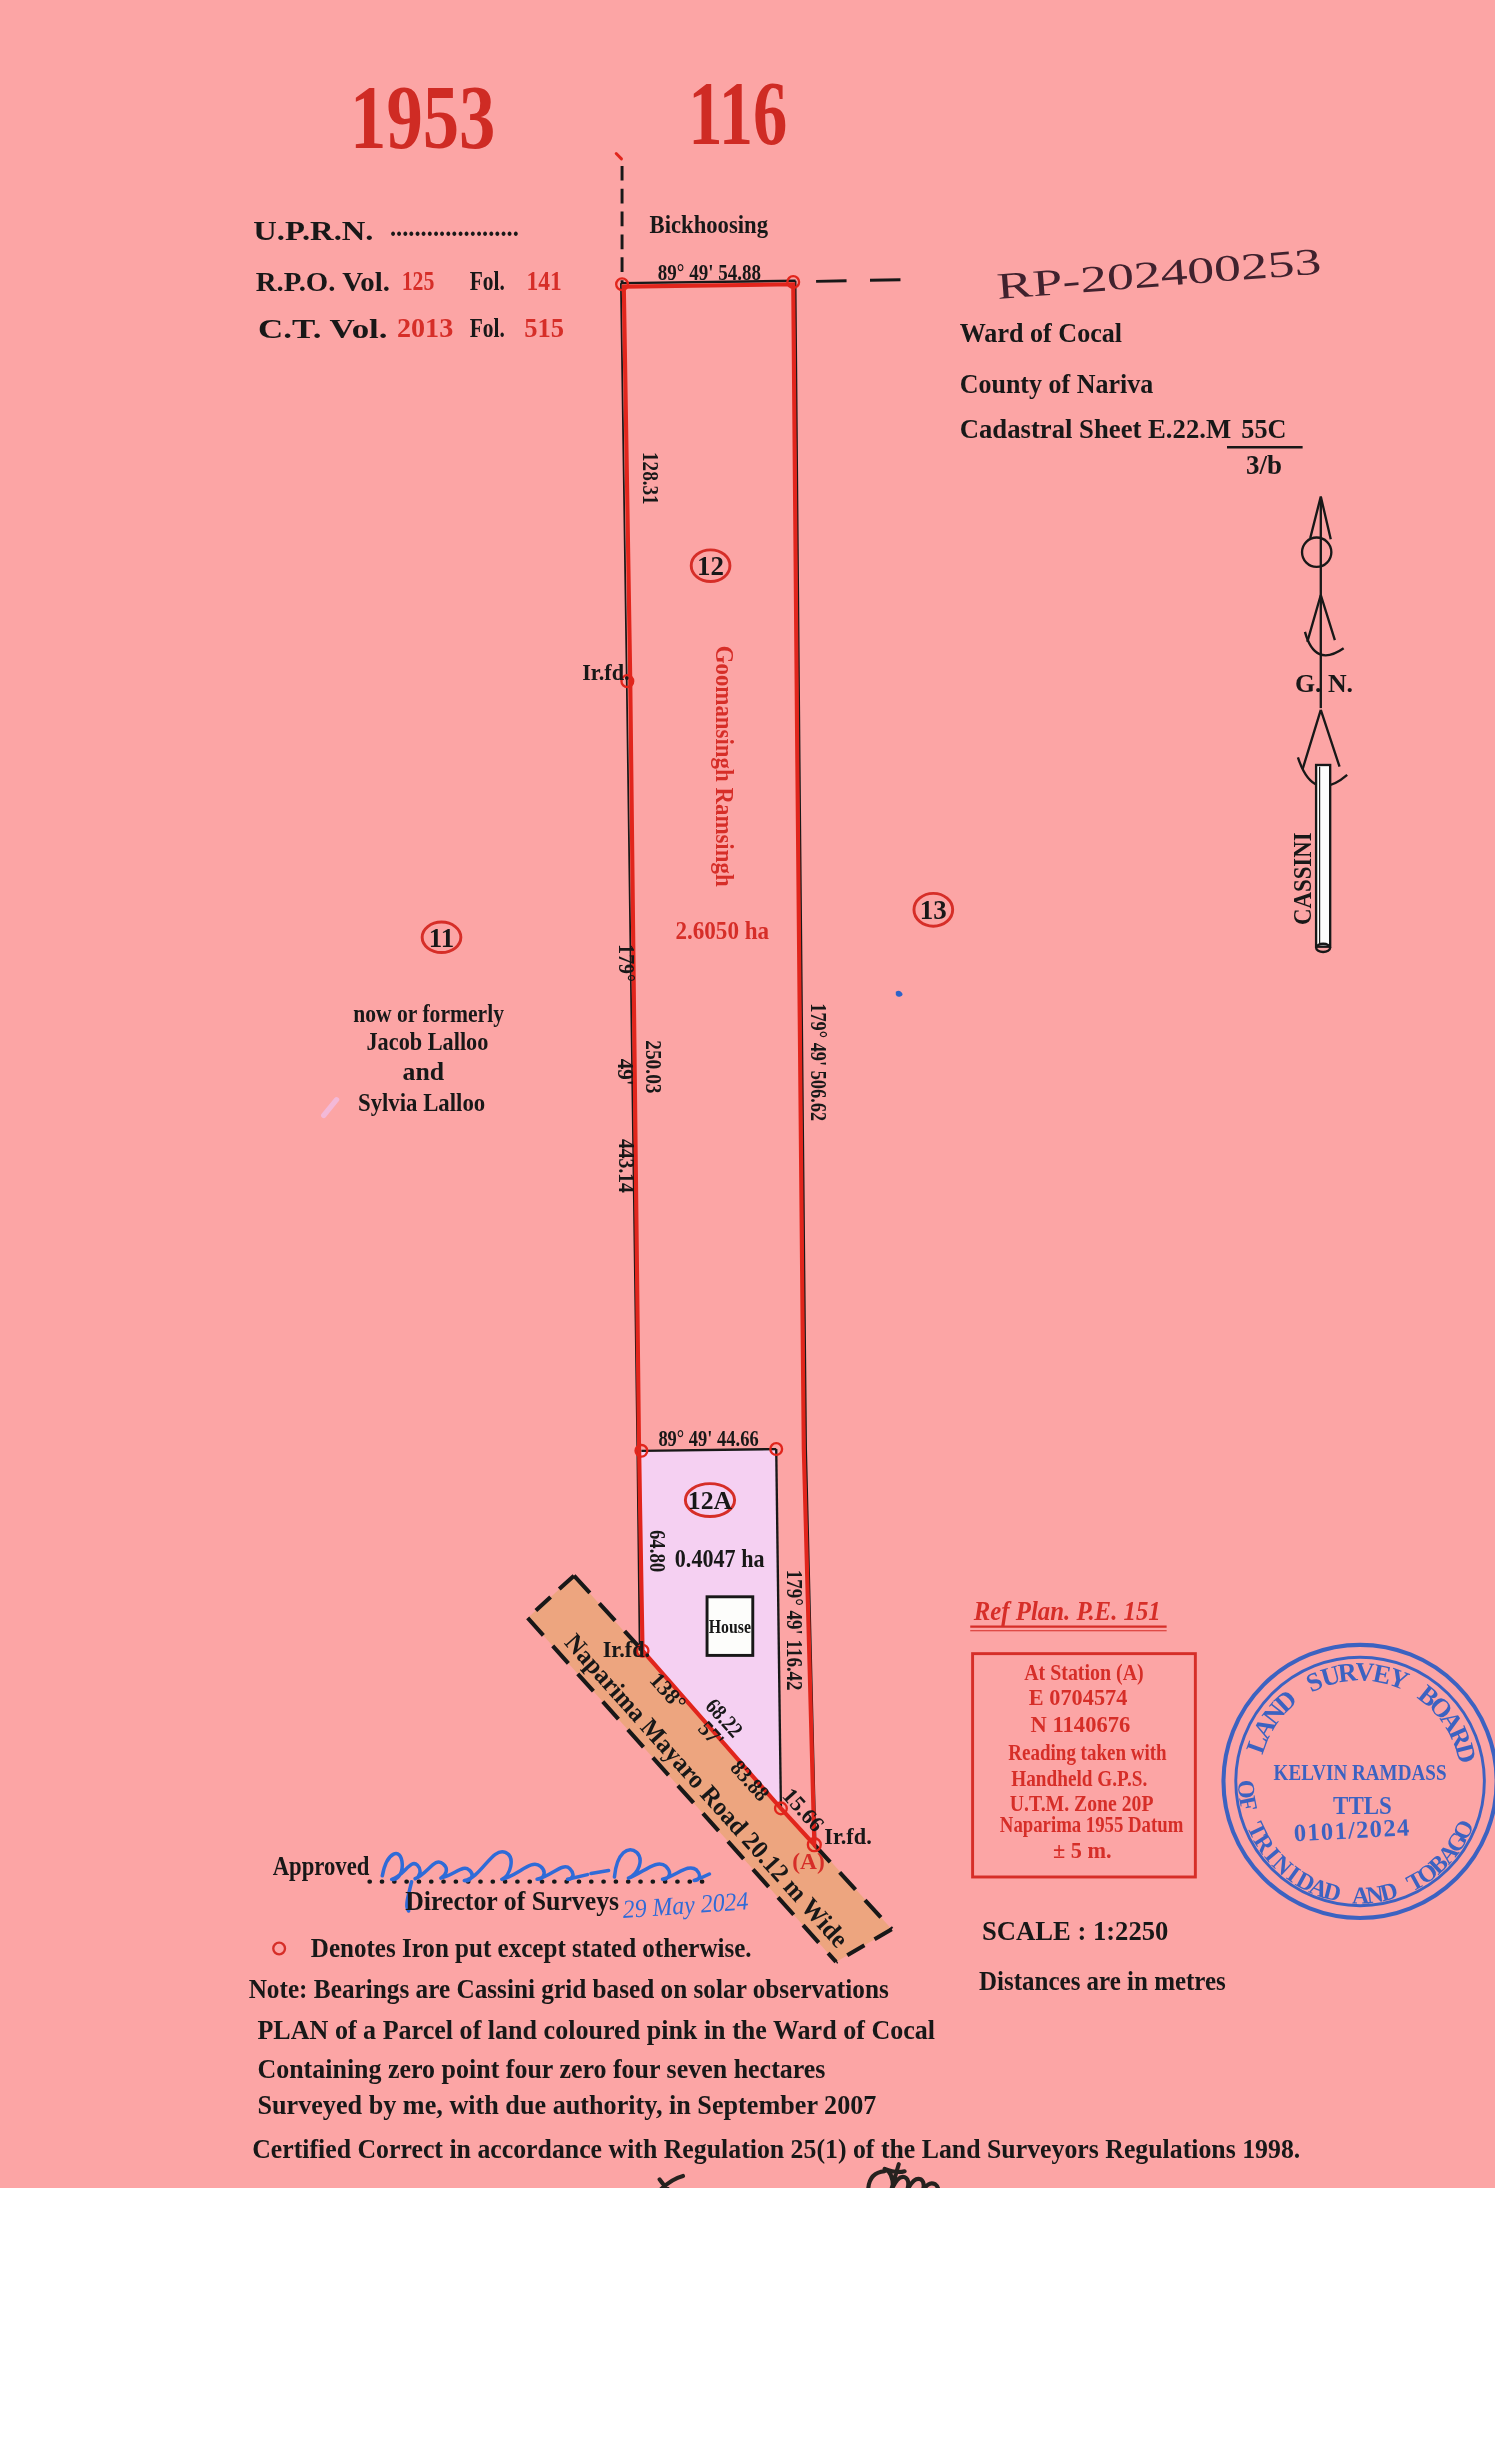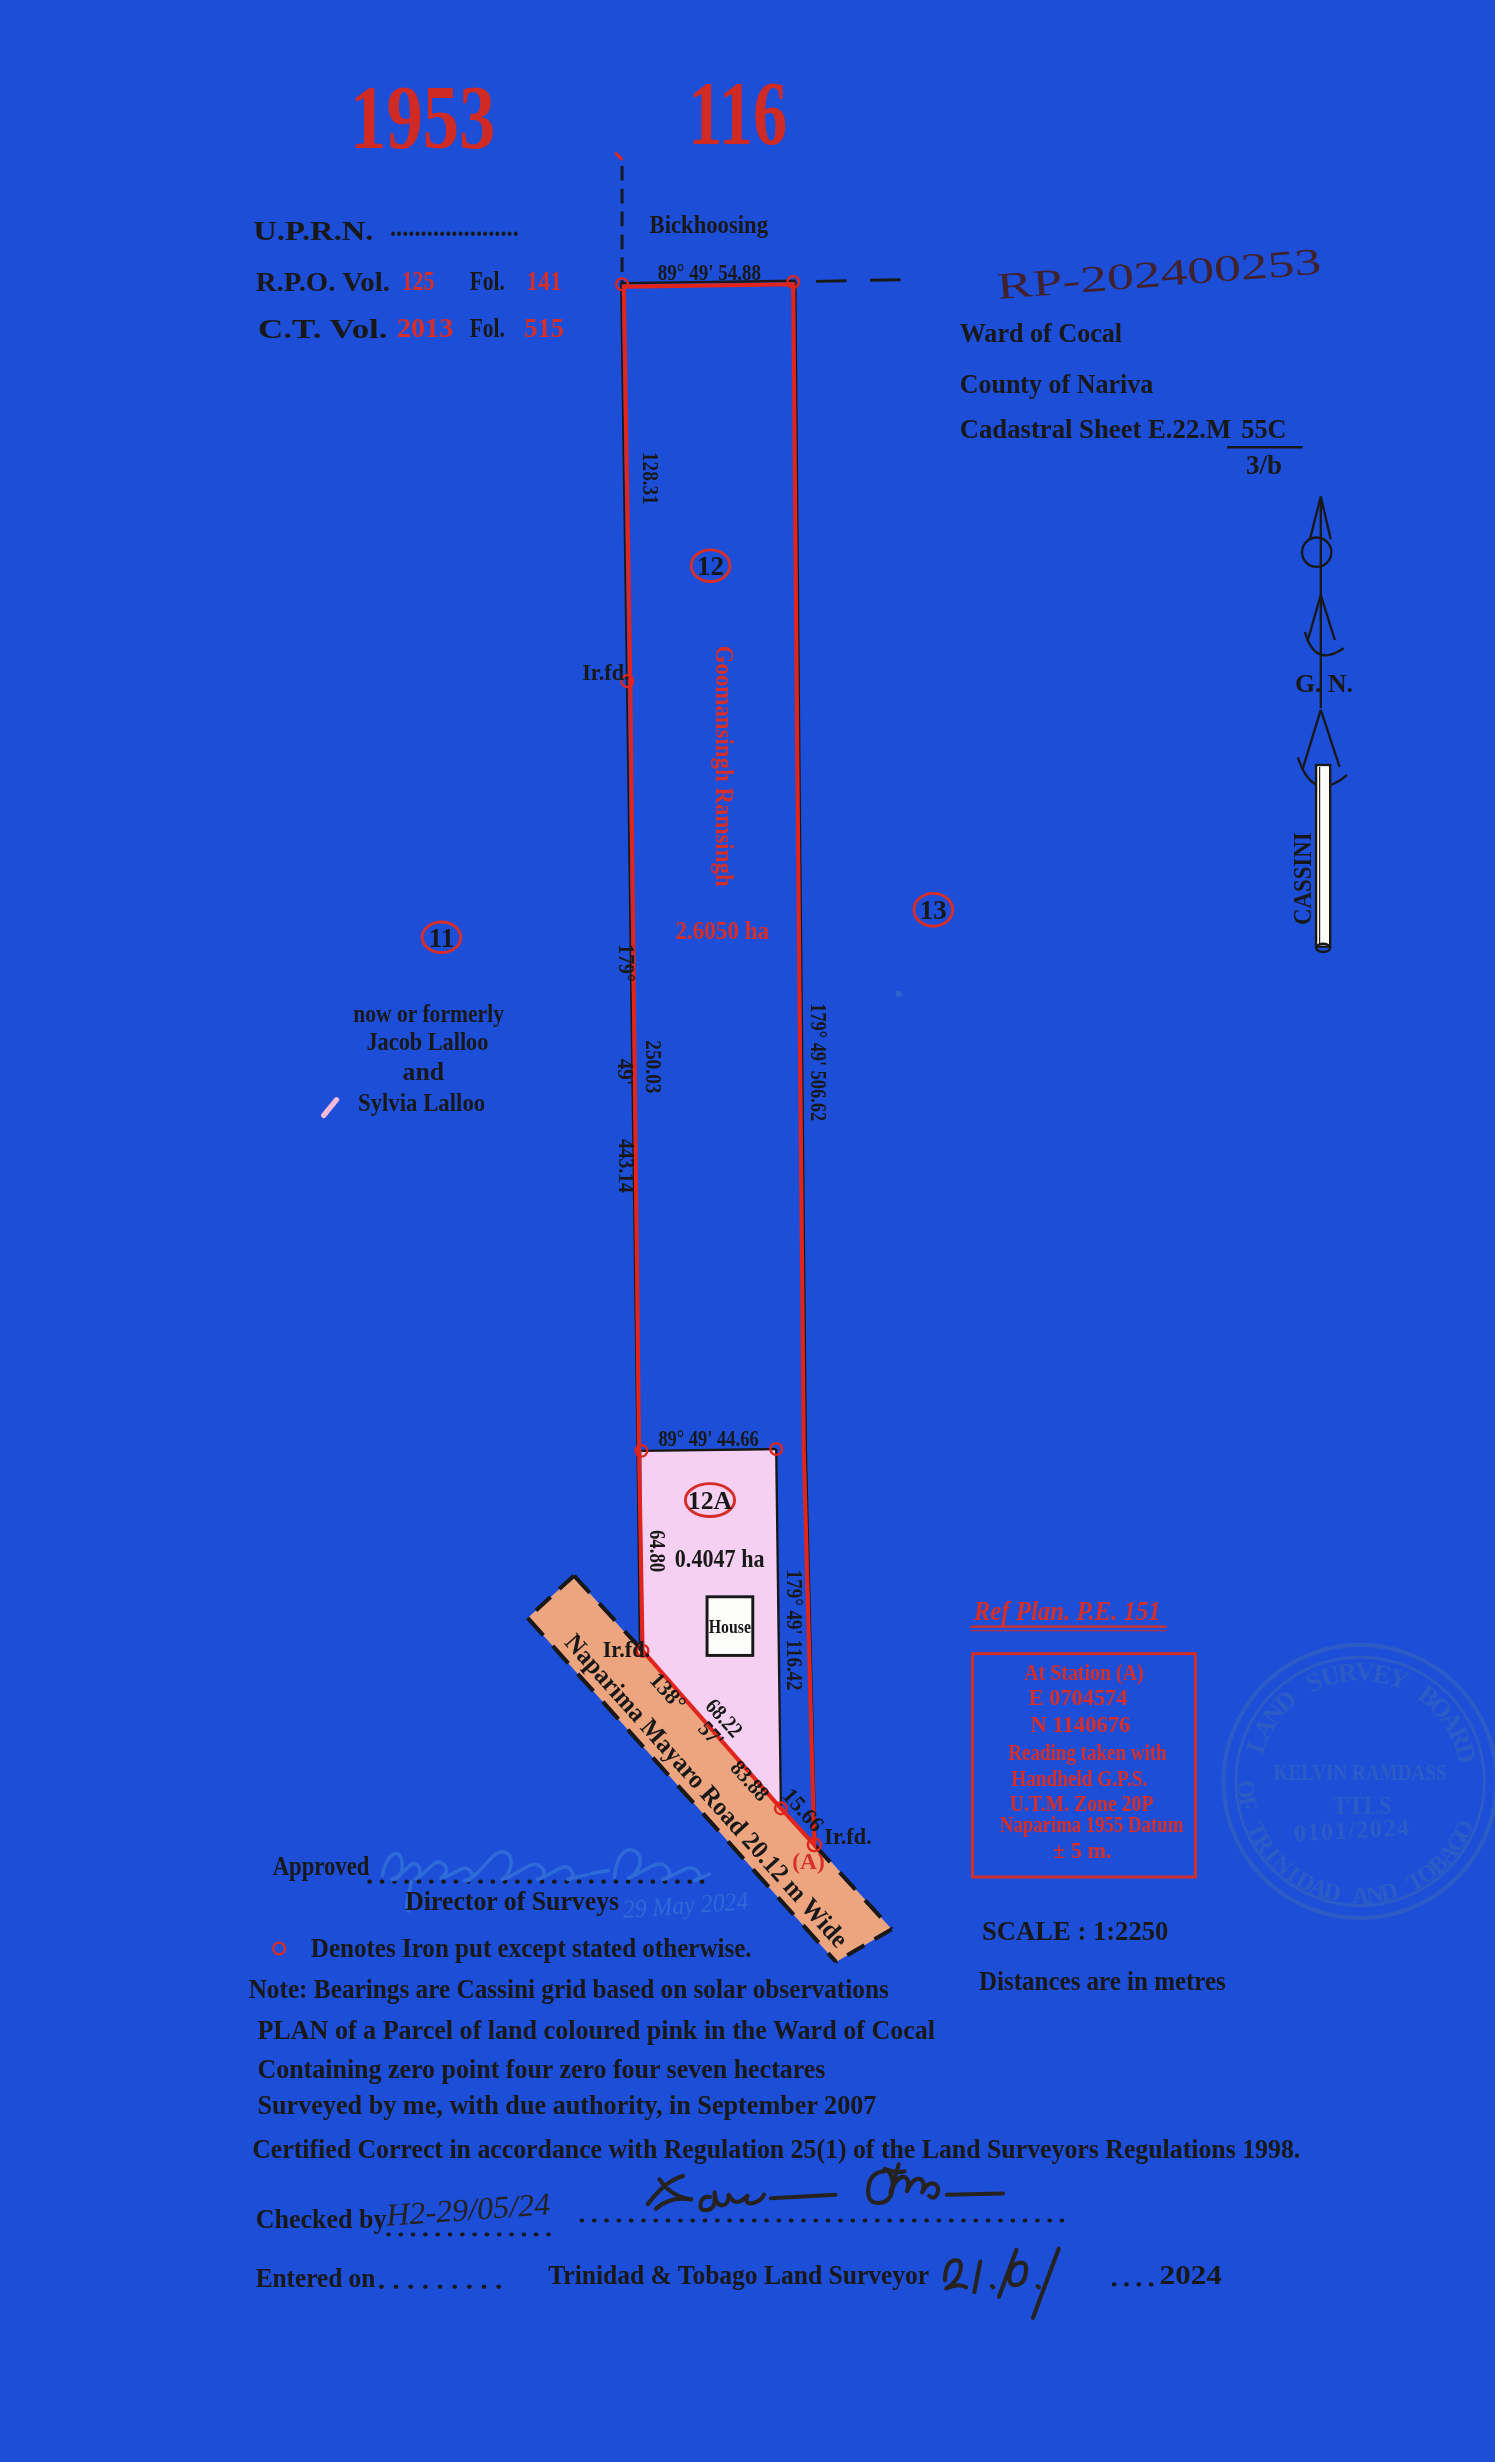--- a/index.html
+++ b/index.html
@@ -1,16 +1,16 @@
 <!DOCTYPE html>
 <html style="font-size:9.4px"><head>
 <meta charset="utf-8">
 <style>
 html,body{margin:0;padding:0;background:#ffffff;}
-#page{position:relative;width:1495px;height:2462px;background:#1d4ed8;overflow:hidden;}
+#page{position:relative;width:1495px;height:2188px;background:#fca5a5;overflow:hidden;}
 svg{position:absolute;left:0;top:0;}
 text{font-family:"Liberation Serif",serif;}
 </style>
 </head>
 <body>
 <div id="page">
 <svg width="1495" height="2462" viewBox="0 0 2550 4200">
 
 <text x="597" y="252" font-size="155" font-weight="bold" fill="#cf2b24" textLength="248" lengthAdjust="spacingAndGlyphs">1953</text>
 

